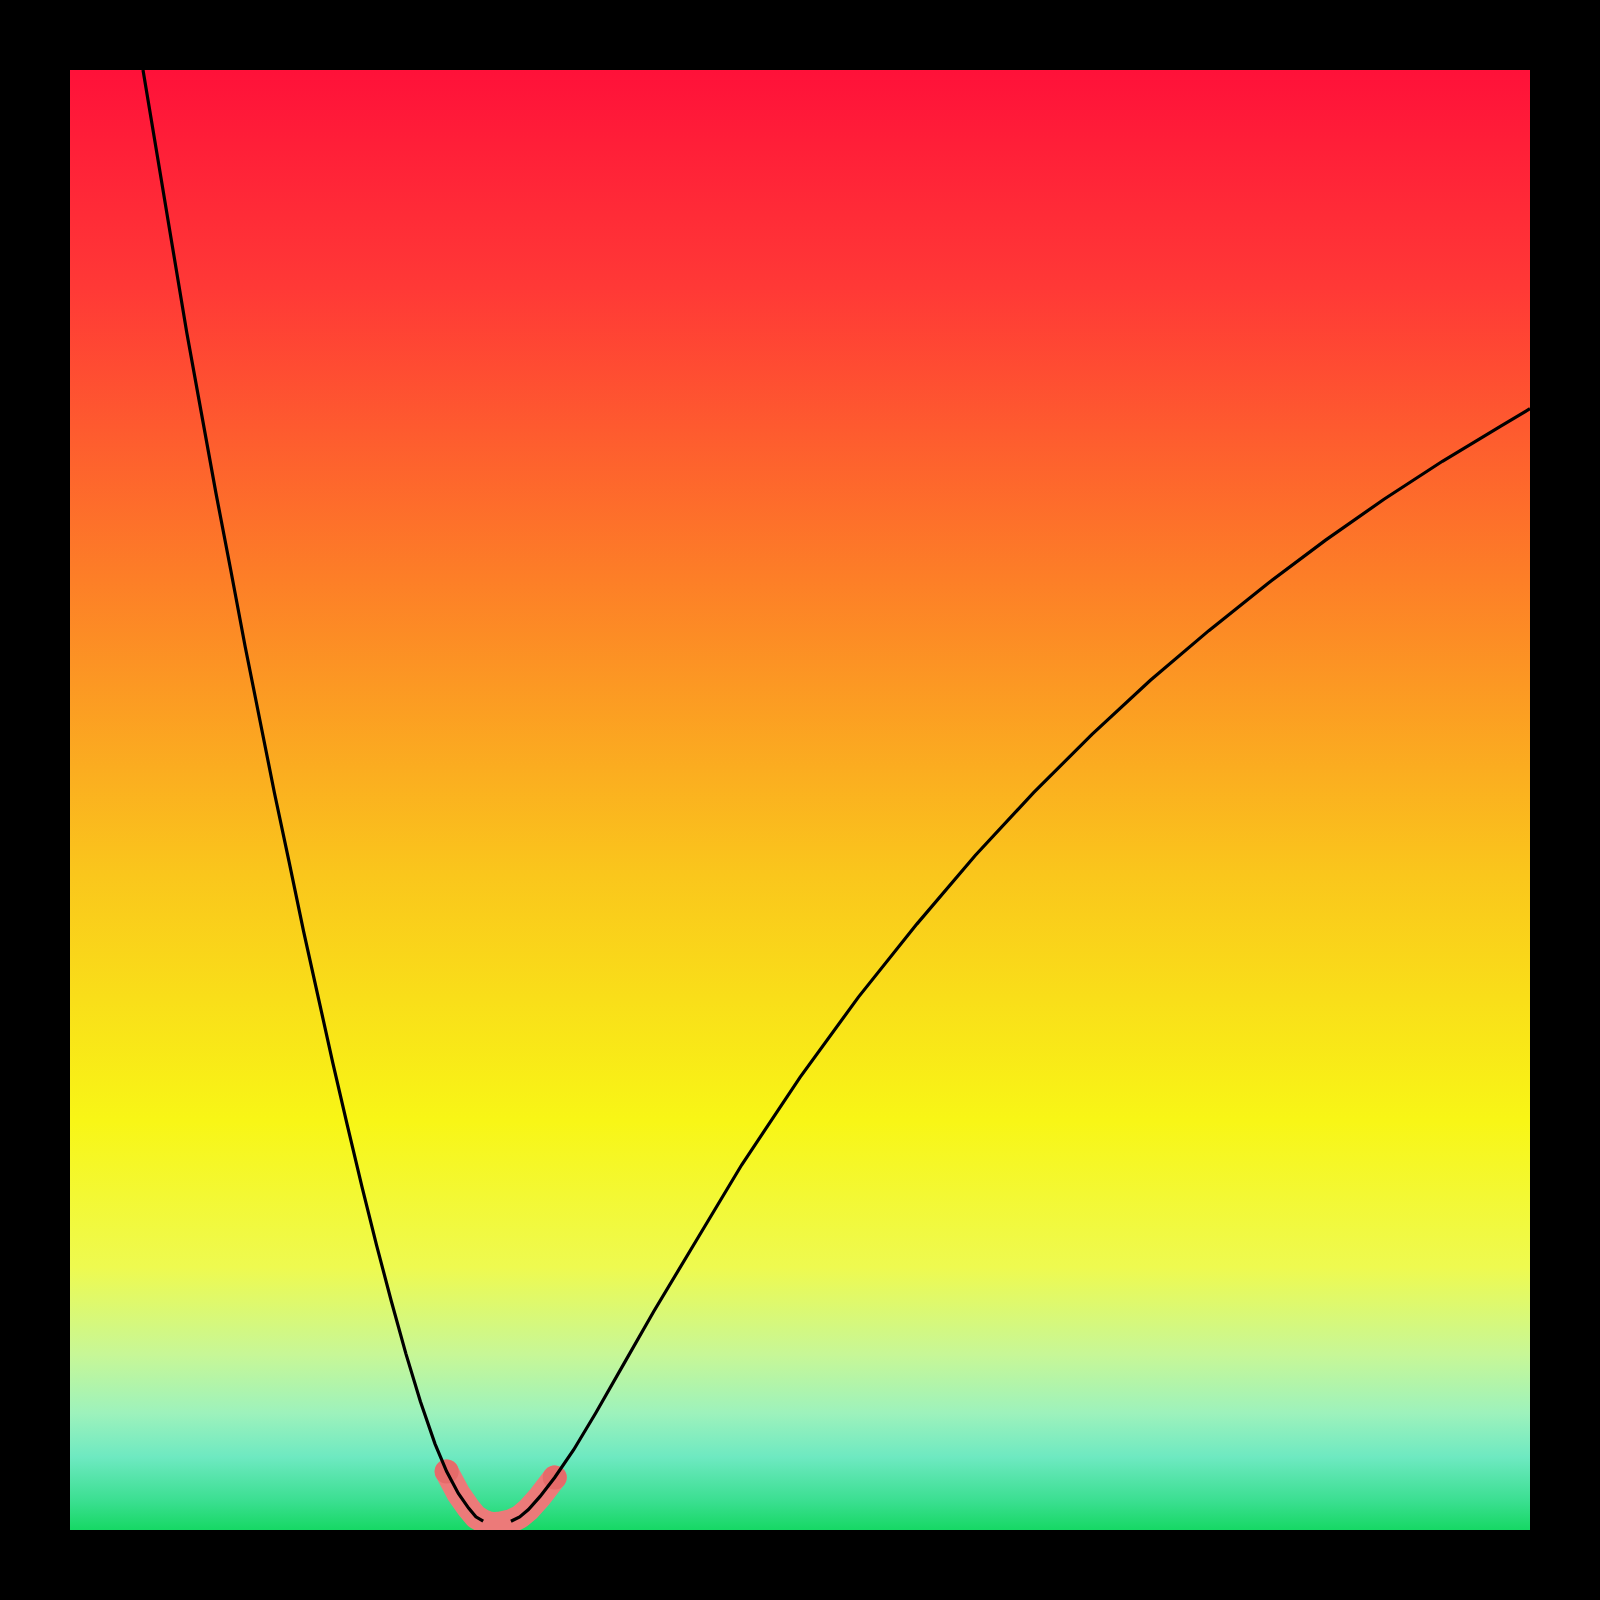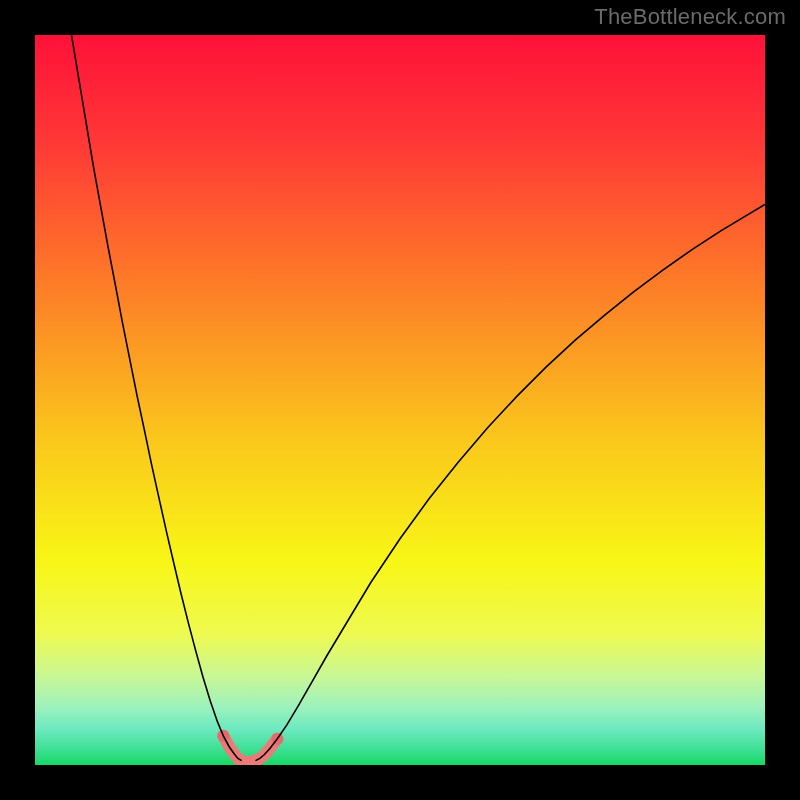--- a/index.html
+++ b/index.html
@@ -35,21 +35,20 @@
     height: 730px;
   }
   svg {
     display: block;
   }
 </style>
 </head>
 <body>
 <div class="outer">
 
-  <div class="watermark">TheBottleneck.com</div>
 
   <div class="plot">
     <svg id="chartsvg" width="730" height="730" viewBox="0 0 730 730">
         <defs>
           <linearGradient id="bg-grad" x1="0" y1="0" x2="0" y2="1">
             <stop offset="0%" stop-color="#ff1139"></stop>
             <stop offset="15%" stop-color="#ff3936"></stop>
             <stop offset="35%" stop-color="#fd7f27"></stop>
             <stop offset="55%" stop-color="#fac61c"></stop>
             <stop offset="72%" stop-color="#f8f616"></stop>

